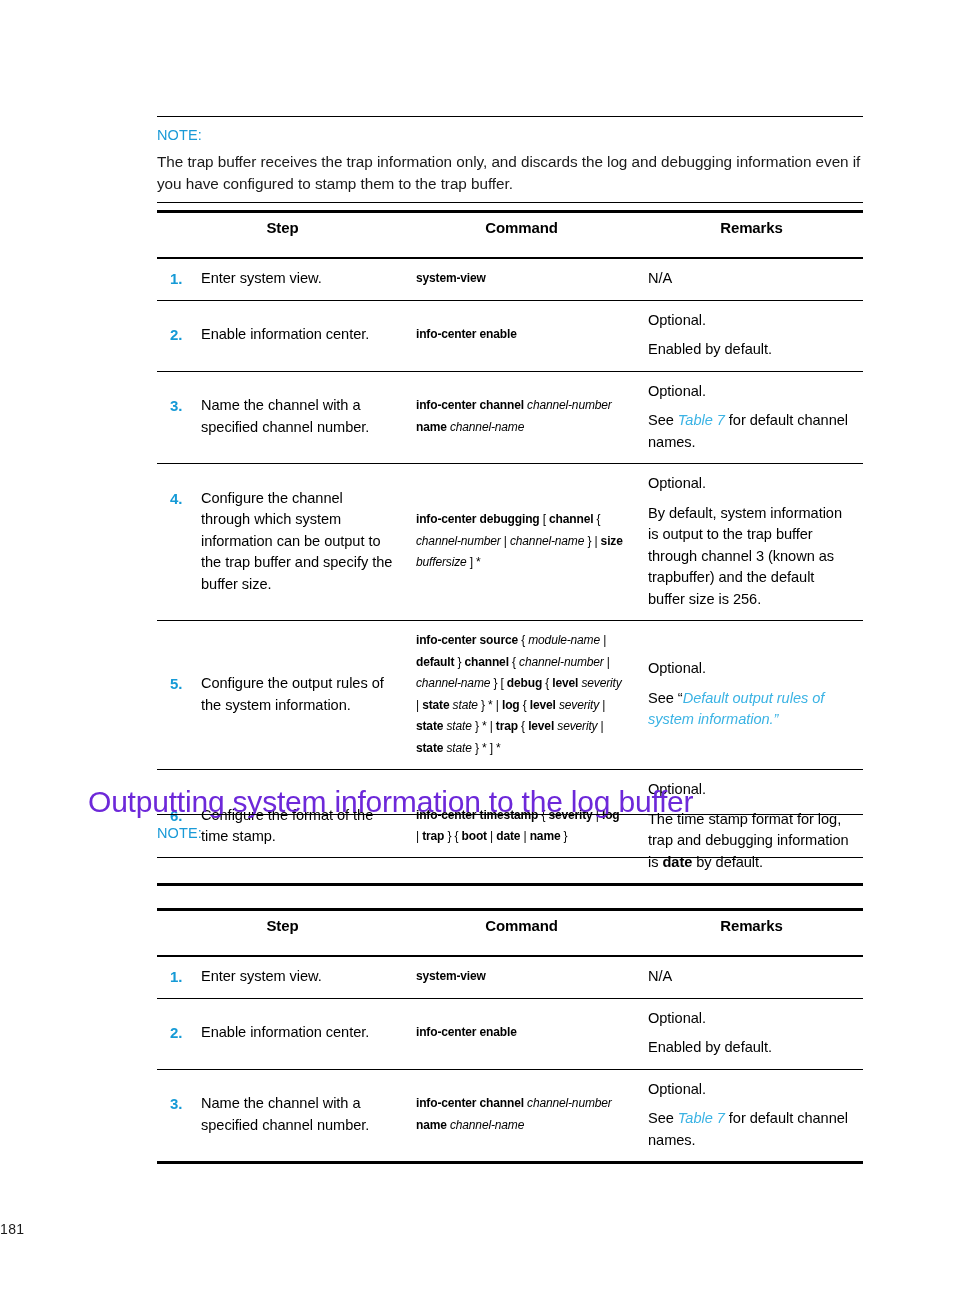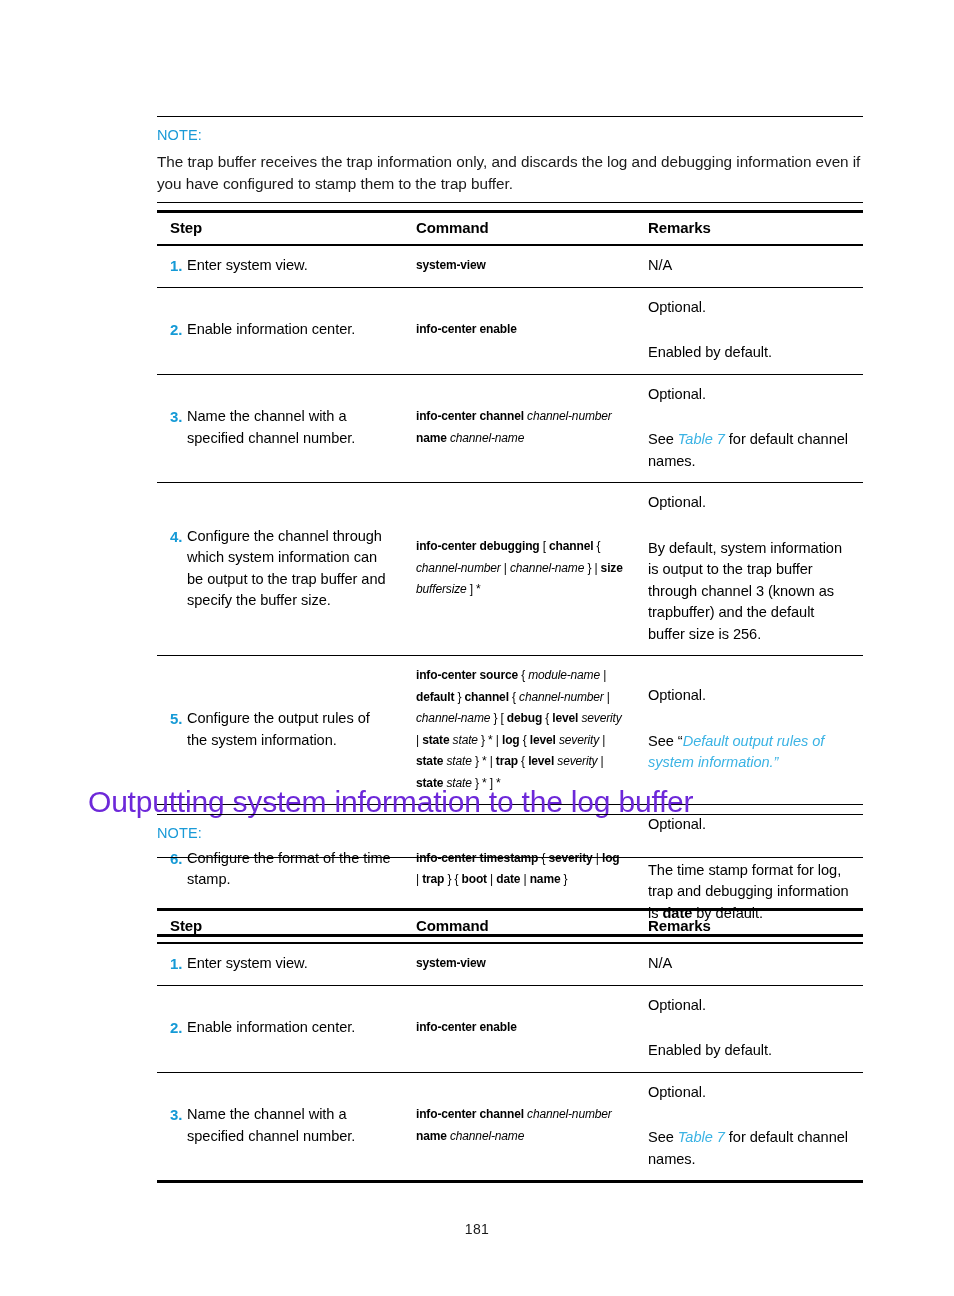--- a/index.html
+++ b/index.html
@@ -67,24 +67,24 @@
     width: 706px;
     border-collapse: collapse;
     table-layout: fixed;
     font-size: 14.6px;
   }
   .proc-table col.c-step    { width: 246px; }
   .proc-table col.c-cmd     { width: 232px; }
   .proc-table col.c-remarks { width: 228px; }
 
   .proc-table thead th {
-    text-align: left;
+    text-align: center;
     font-weight: bold;
     font-size: 15px;
-    padding: 6px 8px 8px 13px;
+    padding: 6px 8px 21px 13px;
     border-top: 3.4px solid #000;
     border-bottom: 2.6px solid #000;
     vertical-align: bottom;
     letter-spacing: -0.1px;
   }
   .proc-table tbody td {
     border-bottom: 1.1px solid #000;
     padding: 9px 10px 10px 13px;
     vertical-align: middle;
     line-height: 21.5px;
@@ -96,42 +96,41 @@
   .step-cell { position: relative; padding-left: 13px !important; }
   .step-num {
     position: absolute;
     left: 13px;
     color: #159ad6;
     font-weight: bold;
     font-size: 15px;
   }
   .step-text {
     display: block;
-    margin-left: 17px;
+    margin-left: 31px;
     letter-spacing: -0.05px;
   }
 
   .cmd-cell {
     font-size: 12px;
     letter-spacing: -0.15px;
   }
   .cmd-cell b { font-weight: bold; }
   .cmd-cell i { font-style: italic; }
 
   .remarks-cell { letter-spacing: -0.05px; }
   .remarks-line { display: block; }
-  .remarks-line + .remarks-line { margin-top: 24px; }
+  .remarks-line + .remarks-line { margin-top: 8px; }
   .link { color: #3bb3e4; font-style: italic; }
 
   
   .page-number {
     position: absolute;
     left: 0;
     width: 954px;
-    text-align: center;
     font-size: 14px;
     color: #1a1a1a;
     letter-spacing: 0.4px;
   }
 </style>
 </head>
 <body>
 
 <div class="page">
 

